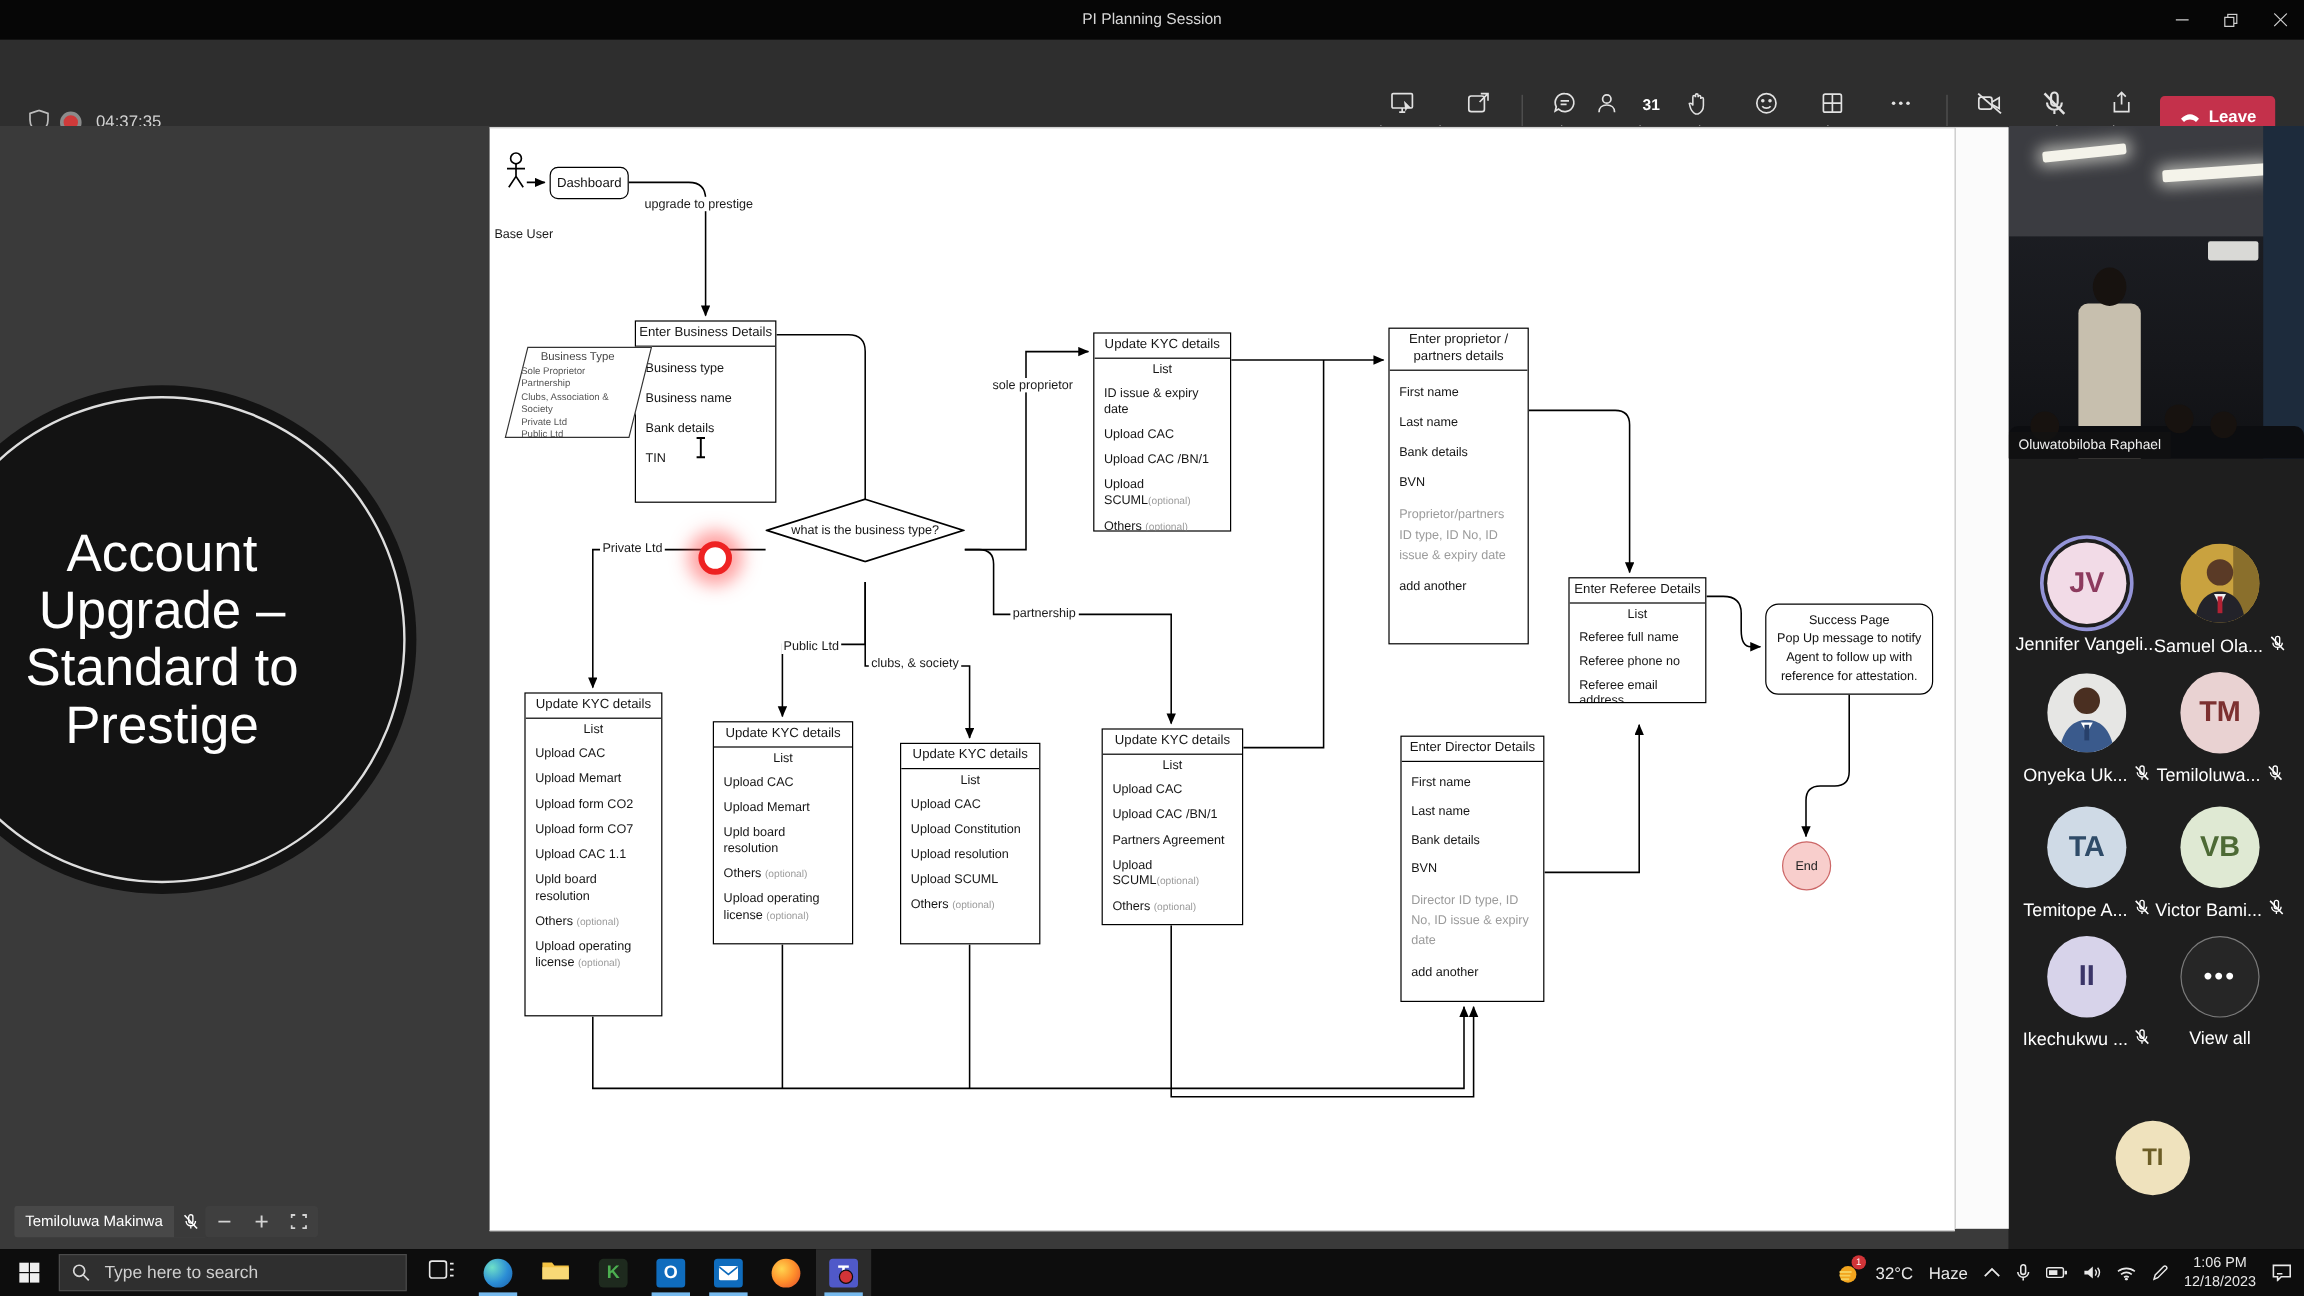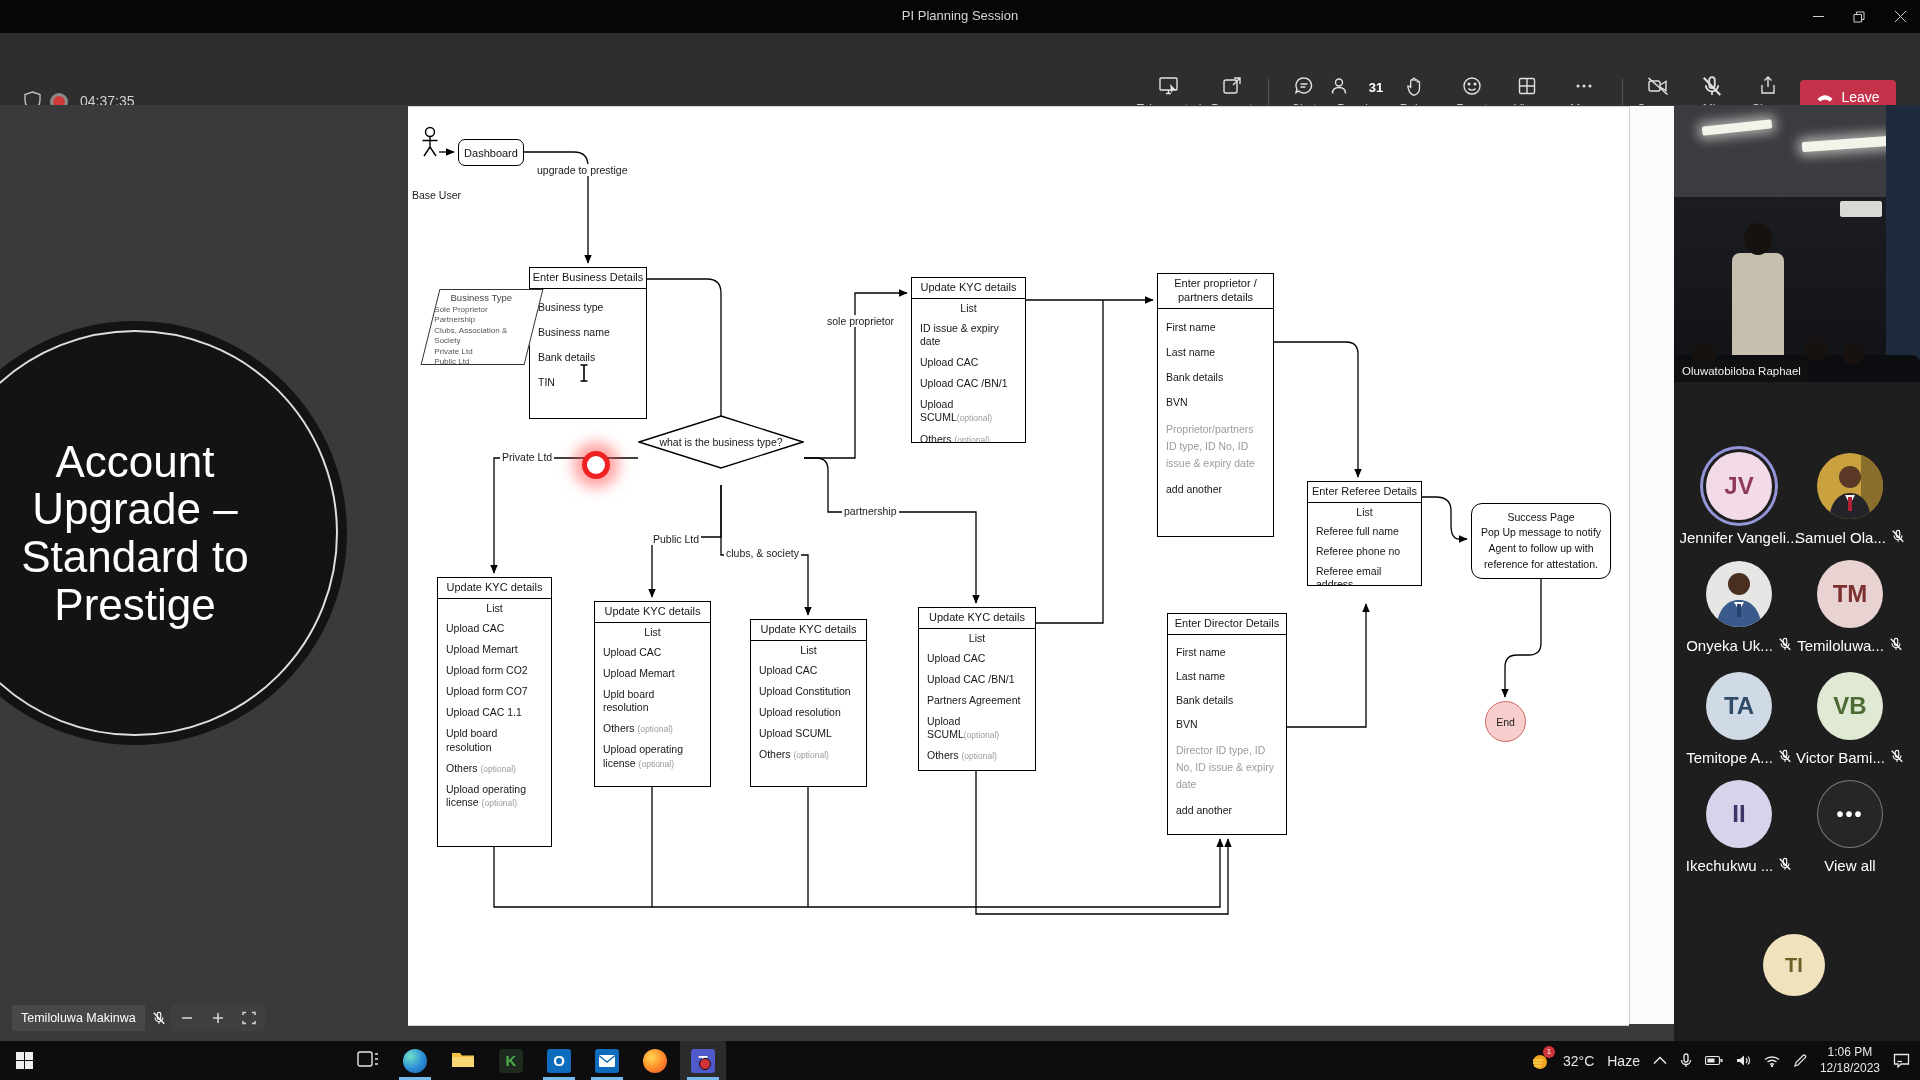--- a/index.html
+++ b/index.html
@@ -14,21 +14,21 @@
   .rec-shield{position:absolute;left:24px;top:58px;}
   .rec-dot{position:absolute;left:50px;top:60px;width:12px;height:12px;border-radius:50%;
            background:#cf3a3a;border:3px solid #8b8b8b;}
   .rec-timer{position:absolute;left:80px;top:60px;color:#d2d2d2;font-size:14px;}
   .ctrl{position:absolute;top:43px;width:72px;margin-left:-36px;display:flex;flex-direction:column;
         align-items:center;gap:4px;color:#cfcfcf;font-size:12px;cursor:default;}
   .ctrl .cicon{height:22px;display:flex;align-items:center;gap:20px;}
   .ctrl .badge{color:#fff;font-weight:bold;font-size:13px;}
   .cdiv{position:absolute;top:46px;width:1px;height:30px;background:#555;}
   .leave-btn{position:absolute;left:1800px;top:47px;width:96px;height:34px;background:#c4314b;border-radius:4px;
-             display:flex;align-items:center;justify-content:center;gap:7px;color:#fff;font-size:14px;font-weight:normal;}
+             display:flex;align-items:center;justify-content:center;gap:7px;color:#fff;font-size:14px;font-weight:bold;}
   
   .stage{position:absolute;left:0;top:105px;width:1674px;height:936px;background:#3a3a3a;}
   .slide-circle{position:absolute;left:-77px;top:216px;width:424px;height:424px;border-radius:50%;background:#131313;}
   .slide-circle:after{content:"";position:absolute;inset:9px;border:2px solid #dedede;border-radius:50%;}
   .slide-text{position:absolute;inset:0;display:flex;flex-direction:column;align-items:center;justify-content:center;
               color:#fff;font-size:44px;line-height:1.08;text-align:center;z-index:2;}
   .canvas-right{position:absolute;left:1629px;top:1px;width:45px;height:918px;background:#fbfbfb;border-left:1px solid #d0d0d0;}
   .canvas{position:absolute;left:408px;top:1px;width:1221px;height:918px;background:#fff;border-top:1px solid #cfcfcf;border-bottom:1px solid #cfcfcf;}
   .canvas svg.edges{position:absolute;left:0;top:0;}
   
@@ -568,20 +568,27 @@
 
 <div class="taskbar">
   <div class="tb-start">
     <svg width="17" height="17">
       <rect x="0" y="0" width="8" height="8" fill="#efefef"></rect>
         <rect x="9" y="0" width="8" height="8" fill="#efefef"></rect>
       <rect x="0" y="9" width="8" height="8" fill="#efefef"></rect>
         <rect x="9" y="9" width="8" height="8" fill="#efefef"></rect>
       </svg>
   </div>
+  <div class="tb-search">
+    <svg width="15" height="15">
+      <circle cx="6" cy="6" r="4.6" fill="none" stroke="#d9d9d9" stroke-width="1.4"></circle>
+      <path d="M9.5 9.5 L14 14" stroke="#d9d9d9" stroke-width="1.4"></path>
+      </svg>
+    <input readonly="" placeholder="Type here to search" style="">
+  </div>
   <div id="tb-apps">
       <div class="tb-slot" style="left: 345px;">
         <span style="position:relative"><svg width="22" height="20" fill="none" stroke="#e8e8e8" stroke-width="1.4">
     <rect x="1" y="3" width="14" height="14" rx="2"></rect>
             <path d="M18 5 H21 M18 10 H21 M18 15 H21"></path>
           </svg></span>
       </div>
       <div class="tb-slot active" style="left: 392px;">
         <span style="position:relative">
           <div class="appic" style="background:radial-gradient(circle at 30% 30%,#6ee0c8,#2b8dd6 55%,#1a5fa8);border-radius:50%"></div>

